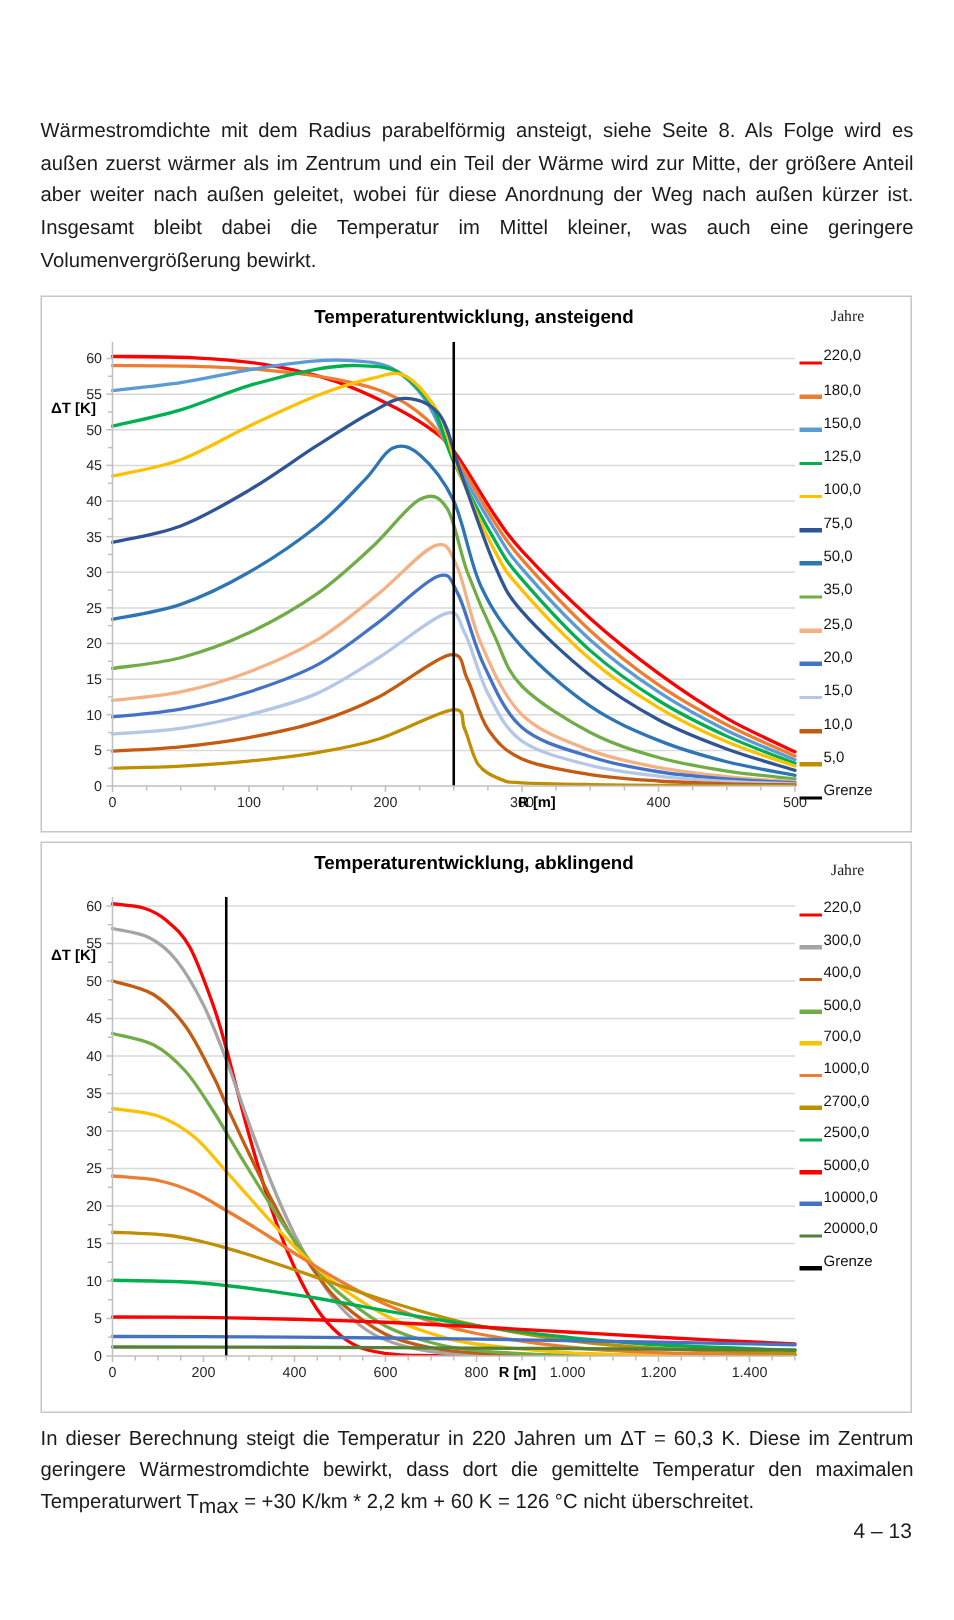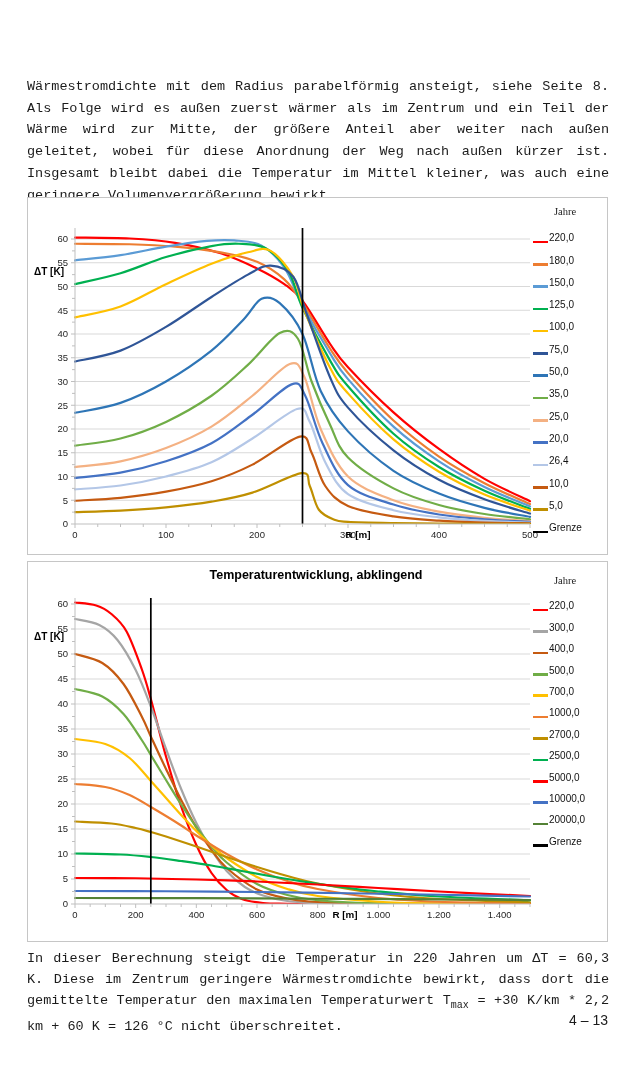--- a/index.html
+++ b/index.html
@@ -1,21 +1,21 @@
 <!DOCTYPE html>
 <html><head>
 <meta charset="utf-8">
 <style>
   html,body{margin:0;padding:0;background:#ffffff;}
   body{font-family:"Liberation Sans",sans-serif;}
   .page{position:relative;width:636px;height:1080px;background:#fff;overflow:hidden;color:#1b1b1b;}
-  .para{position:absolute;left:27px;width:582px;text-align:justify;font-size:13.5px;line-height:21.7px;color:#1b1b1b;margin:0;font-family:Liberation Mono, monospace;}
+  .para{position:absolute;left:27px;width:582px;text-align:justify;font-size:13.5px;line-height:21.7px;color:#1b1b1b;margin:0;}
   #para-top{top:76px;}
   #para-bottom{top:948px;line-height:21px;}
-  #para-bottom sub{font-size:10px;}
+  #para-bottom sub{font-size:14px;}
   .chart-box{position:absolute;left:27px;width:579px;background:#fff;border:1px solid #c6c6c6;}
   #chart-box-0{top:197px;height:356px;}
   #chart-box-1{top:561px;height:379px;}
   .chart-title{position:absolute;top:6px;left:60px;width:456px;text-align:center;font-weight:bold;font-size:12.5px;color:#000;}
   .plot-svg{position:absolute;left:0;top:0;}
   .legend{position:absolute;left:505px;width:73px;}
   #legend-0{top:8px;}
   #legend-1{top:13px;}
   .legend-title{font-size:10.5px;color:#1b1b1b;margin:0 0 4px 21px;font-family:Liberation Serif, serif;}
   .legend-row{display:flex;align-items:flex-end;}
@@ -26,20 +26,21 @@
   .pagenum{position:absolute;right:28px;top:1012px;font-size:14px;color:#1b1b1b;}
 </style>
 </head>
 <body>
 
 <div class="page">
 
   <p class="para" id="para-top">Wärmestromdichte mit dem Radius parabelförmig ansteigt, siehe Seite 8. Als Folge wird es außen zuerst wärmer als im Zentrum und ein Teil der Wärme wird zur Mitte, der größere Anteil aber weiter nach außen geleitet, wobei für diese Anordnung der Weg nach außen kürzer ist. Insgesamt bleibt dabei die Temperatur im Mittel kleiner, was auch eine geringere Volumenvergrößerung bewirkt.</p>
 
   <div class="chart-box" id="chart-box-0">
+    <div class="chart-title">Temperaturentwicklung, ansteigend</div>
     <svg class="plot-svg" id="plot-0" width="578" height="354" viewBox="0 0 578 354">
         <defs>
           <clipPath id="clip0">
             <rect x="46" y="22" width="459" height="304"></rect>
           </clipPath>
         </defs>
         <g stroke="#D9D9D9" stroke-width="1">
           <line x1="47" x2="502" y1="302.25" y2="302.25"></line>
           <line x1="47" x2="502" y1="278.5" y2="278.5"></line>
           <line x1="47" x2="502" y1="254.75" y2="254.75"></line>
@@ -181,21 +182,21 @@
           <div class="legend-row">
             <span class="swatch" style="background: rgb(244, 177, 131);"></span>
             <span class="legend-label">25,0</span>
           </div>
           <div class="legend-row">
             <span class="swatch" style="background: rgb(68, 114, 196);"></span>
             <span class="legend-label">20,0</span>
           </div>
           <div class="legend-row">
             <span class="swatch" style="background: rgb(180, 199, 231);"></span>
-            <span class="legend-label">26,4</span>
+            <span class="legend-label">15,0</span>
           </div>
           <div class="legend-row">
             <span class="swatch" style="background: rgb(197, 90, 17);"></span>
             <span class="legend-label">10,0</span>
           </div>
           <div class="legend-row">
             <span class="swatch" style="background: rgb(191, 143, 0);"></span>
             <span class="legend-label">5,0</span>
           </div>
           <div class="legend-row">

